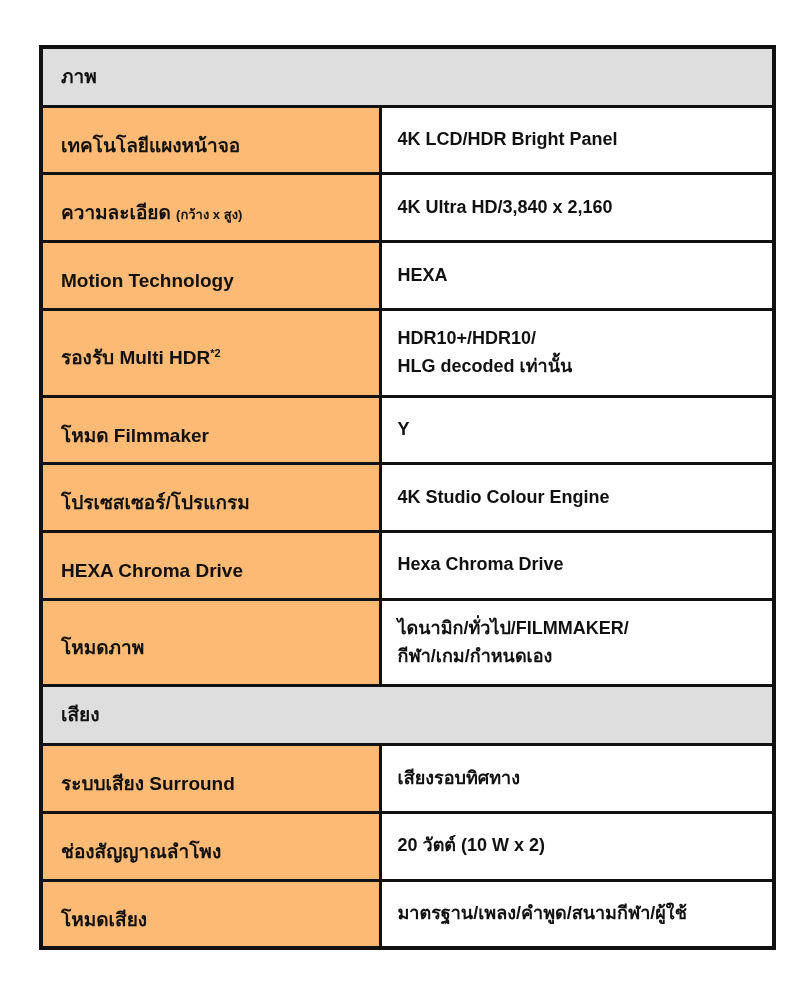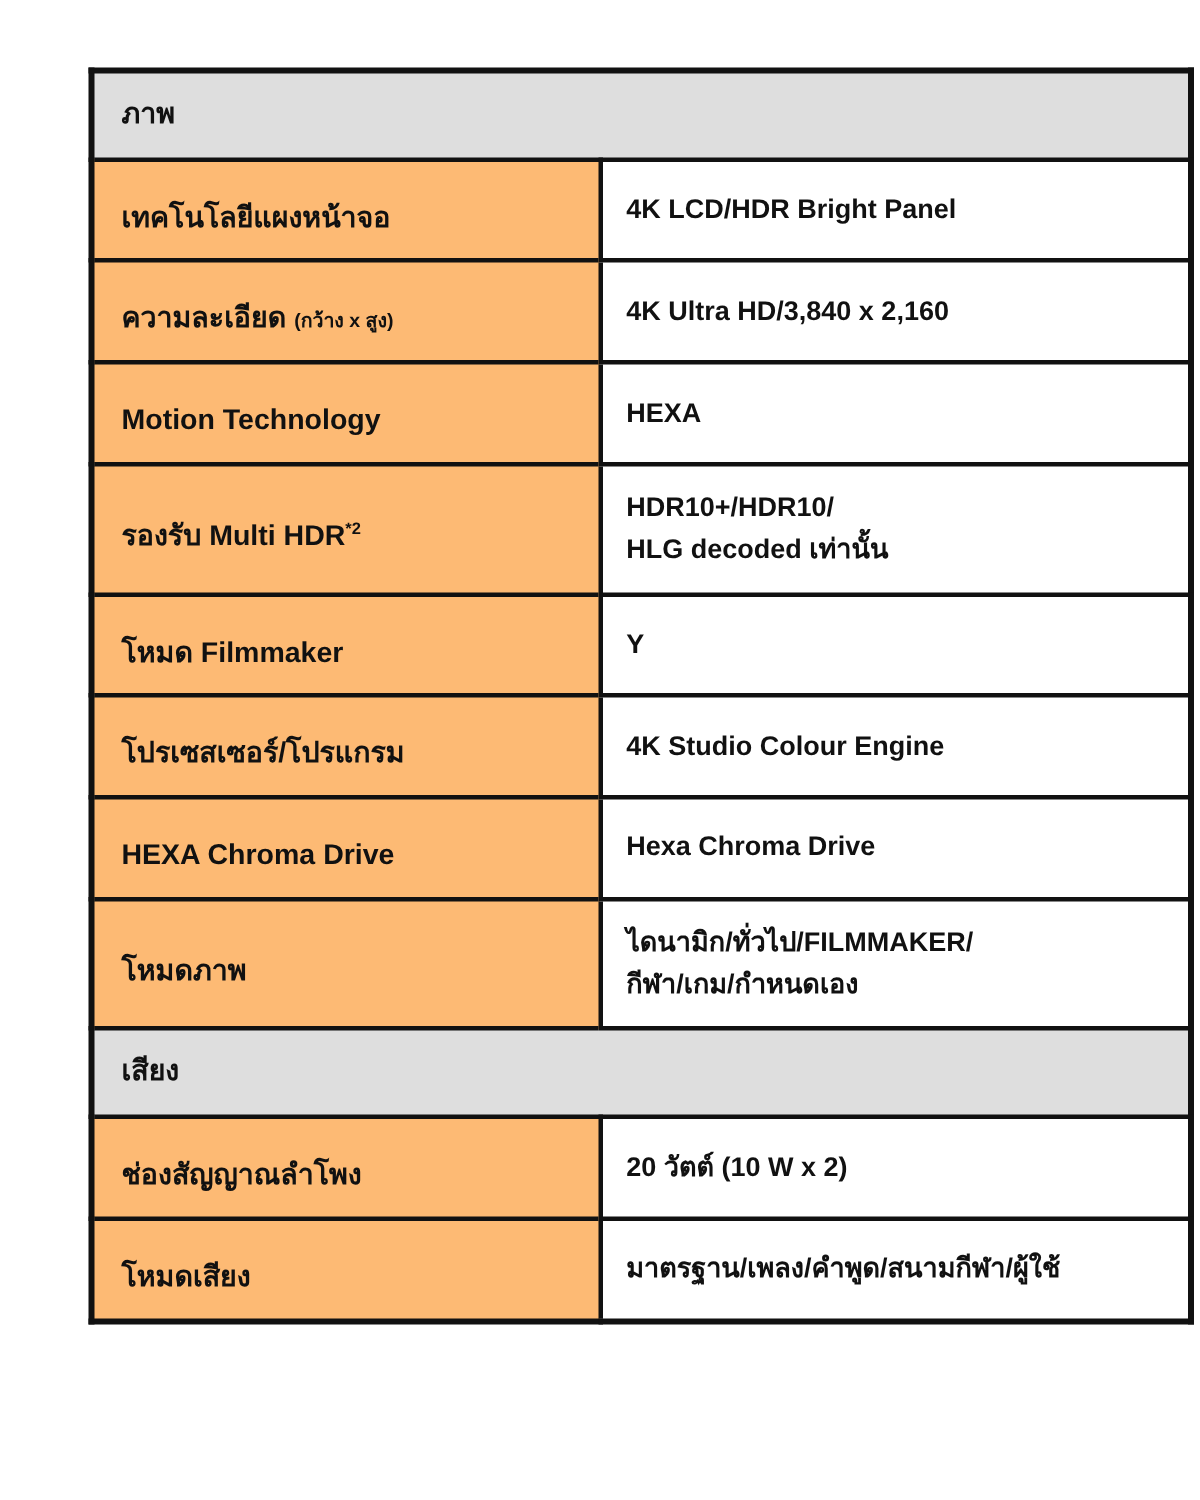--- a/index.html
+++ b/index.html
@@ -15,21 +15,20 @@
     color: #111111;
     overflow: hidden;
   }
 
   .page {
     position: relative;
     width: 730px;
     height: 1000px;
     background: #ffffff;
     box-sizing: border-box;
-    margin-left: 20px;
   }
 
   .spec-table {
     position: absolute;
     left: 39px;
     top: 45px;
     width: 733px;
     border-collapse: collapse;
     table-layout: fixed;
     border: 4px solid #111111;
@@ -151,20 +150,26 @@
           <td class="label-cell"><span>โหมดภาพ</span></td>
           <td class="value-cell">
             <span class="line2">ไดนามิก/ทั่วไป/FILMMAKER/</span>
             <span class="line2">กีฬา/เกม/กำหนดเอง</span>
           </td>
         </tr>
         <tr>
           <td class="section-head" colspan="2">เสียง</td>
         </tr>
         <tr>
+          <td class="label-cell"><span>ระบบเสียง Surround</span></td>
+          <td class="value-cell">
+            <span class="line2">เสียงรอบทิศทาง</span>
+          </td>
+        </tr>
+        <tr>
           <td class="label-cell"><span>ช่องสัญญาณลำโพง</span></td>
           <td class="value-cell">
             <span class="line2">20 วัตต์ (10 W x 2)</span>
           </td>
         </tr>
         <tr>
           <td class="label-cell"><span>โหมดเสียง</span></td>
           <td class="value-cell">
             <span class="line2">มาตรฐาน/เพลง/คำพูด/สนามกีฬา/ผู้ใช้</span>
           </td>

